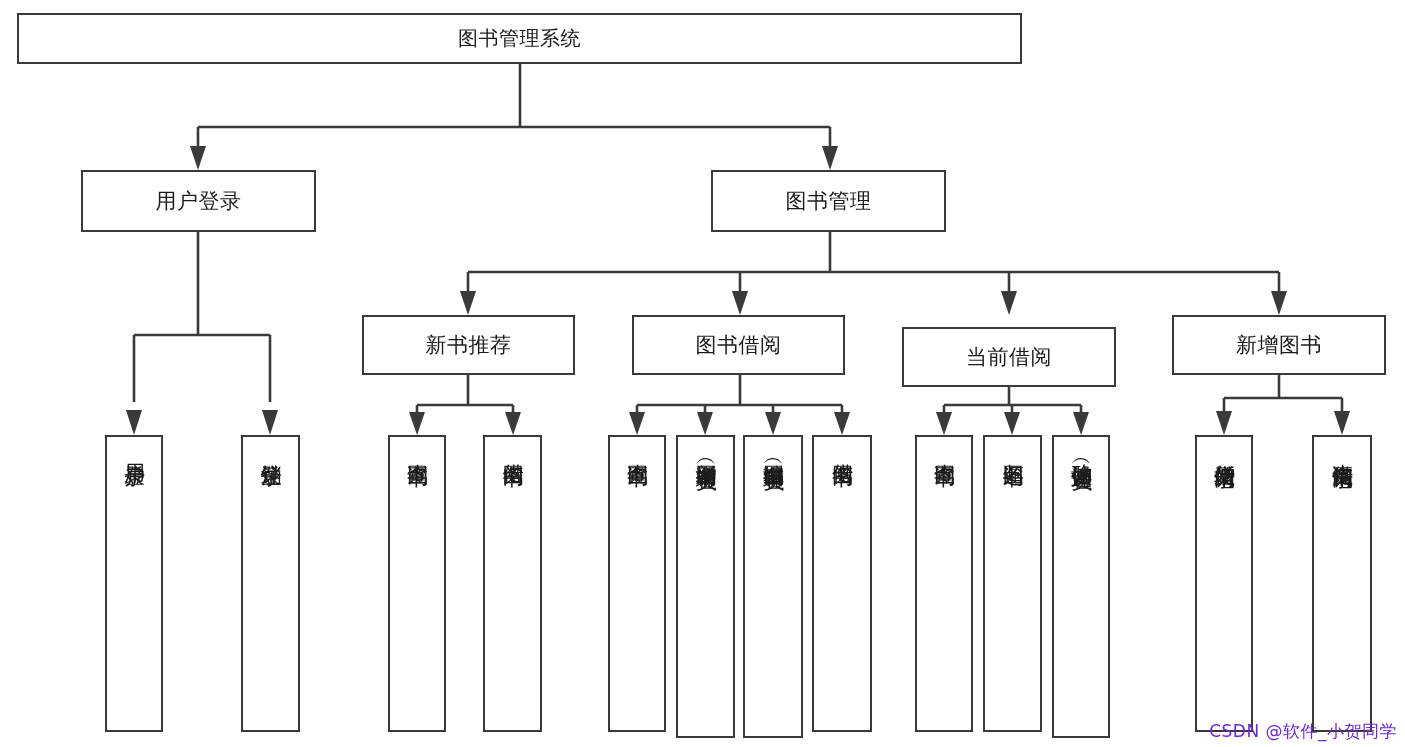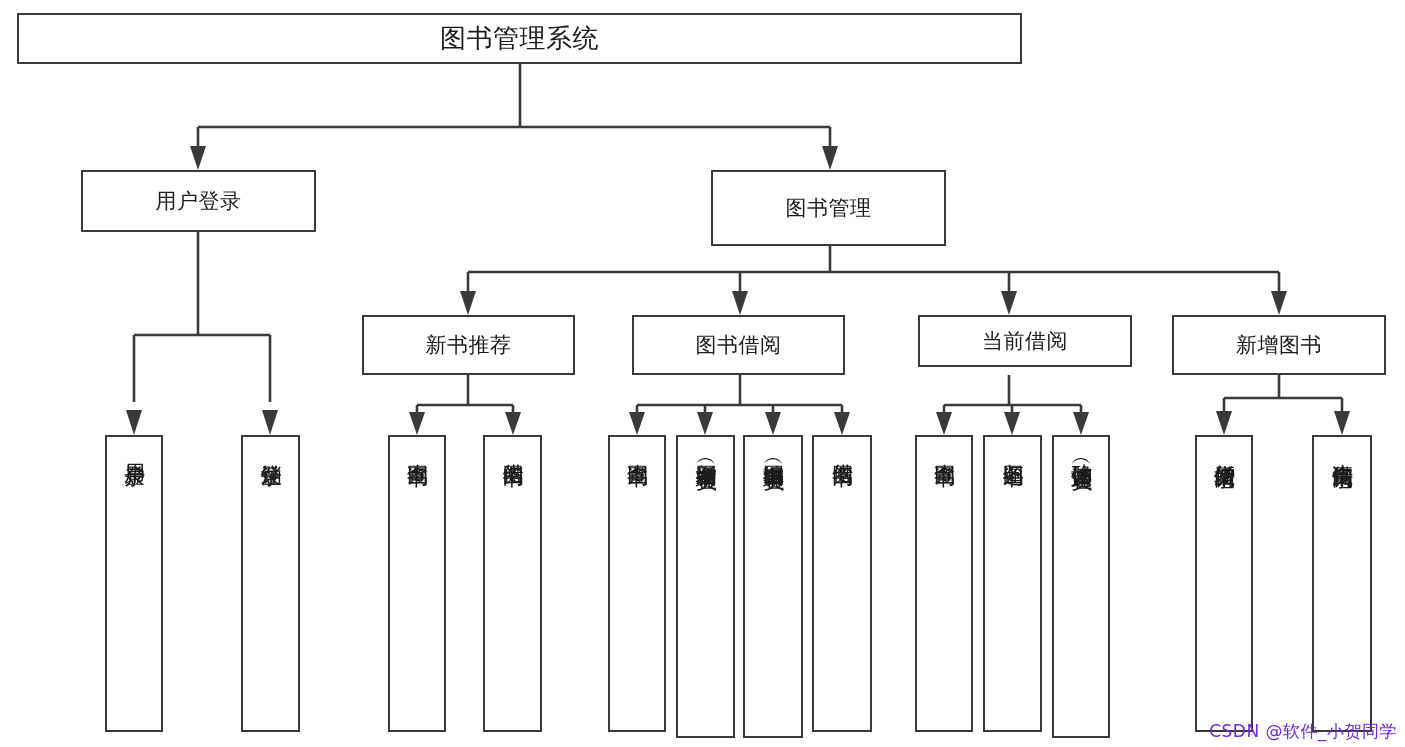--- a/index.html
+++ b/index.html
@@ -27,21 +27,21 @@
     justify-content: center;
     color: #1b1b1b;
   }
   .node-label {
     font-size: 21px;
     line-height: 1.15;
     letter-spacing: 0.5px;
     white-space: nowrap;
     color: #1b1b1b;
   }
-  .node.root .node-label { font-size: 26px; }
+  .node.root .node-label { font-size: 20px; }
   .node.leaf {
     align-items: flex-start;
     justify-content: center;
     padding-top: 10px;
   }
   .node.leaf .node-label {
     writing-mode: vertical-rl;
     text-orientation: upright;
     font-size: 21px;
     line-height: 1.12;
@@ -145,31 +145,31 @@
     </g>
   </svg>
 
   <div class="node root" style="left:17px; top:13px; width:1005px; height:51px;">
     <span class="node-label">图书管理系统</span>
   </div>
 
   <div class="node" style="left:81px; top:170px; width:235px; height:62px;">
     <span class="node-label">用户登录</span>
   </div>
-  <div class="node" style="left:711px; top:170px; width:235px; height:76px;">
+  <div class="node" style="left:711px; top:170px; width:235px; height:62px;">
     <span class="node-label">图书管理</span>
   </div>
 
   <div class="node" style="left:362px; top:315px; width:213px; height:60px;">
     <span class="node-label">新书推荐</span>
   </div>
   <div class="node" style="left:632px; top:315px; width:213px; height:60px;">
     <span class="node-label">图书借阅</span>
   </div>
-  <div class="node" style="left:902px; top:315px; width:214px; height:52px;margin-left:16px;">
+  <div class="node" style="left:902px; top:327px; width:214px; height:60px;">
     <span class="node-label">当前借阅</span>
   </div>
   <div class="node" style="left:1172px; top:315px; width:214px; height:60px;">
     <span class="node-label">新增图书</span>
   </div>
 
   <div class="node leaf" style="left:105px; top:435px; width:58px; height:297px;">
     <span class="node-label">用户登录</span>
   </div>
   <div class="node leaf" style="left:241px; top:435px; width:59px; height:297px;">

